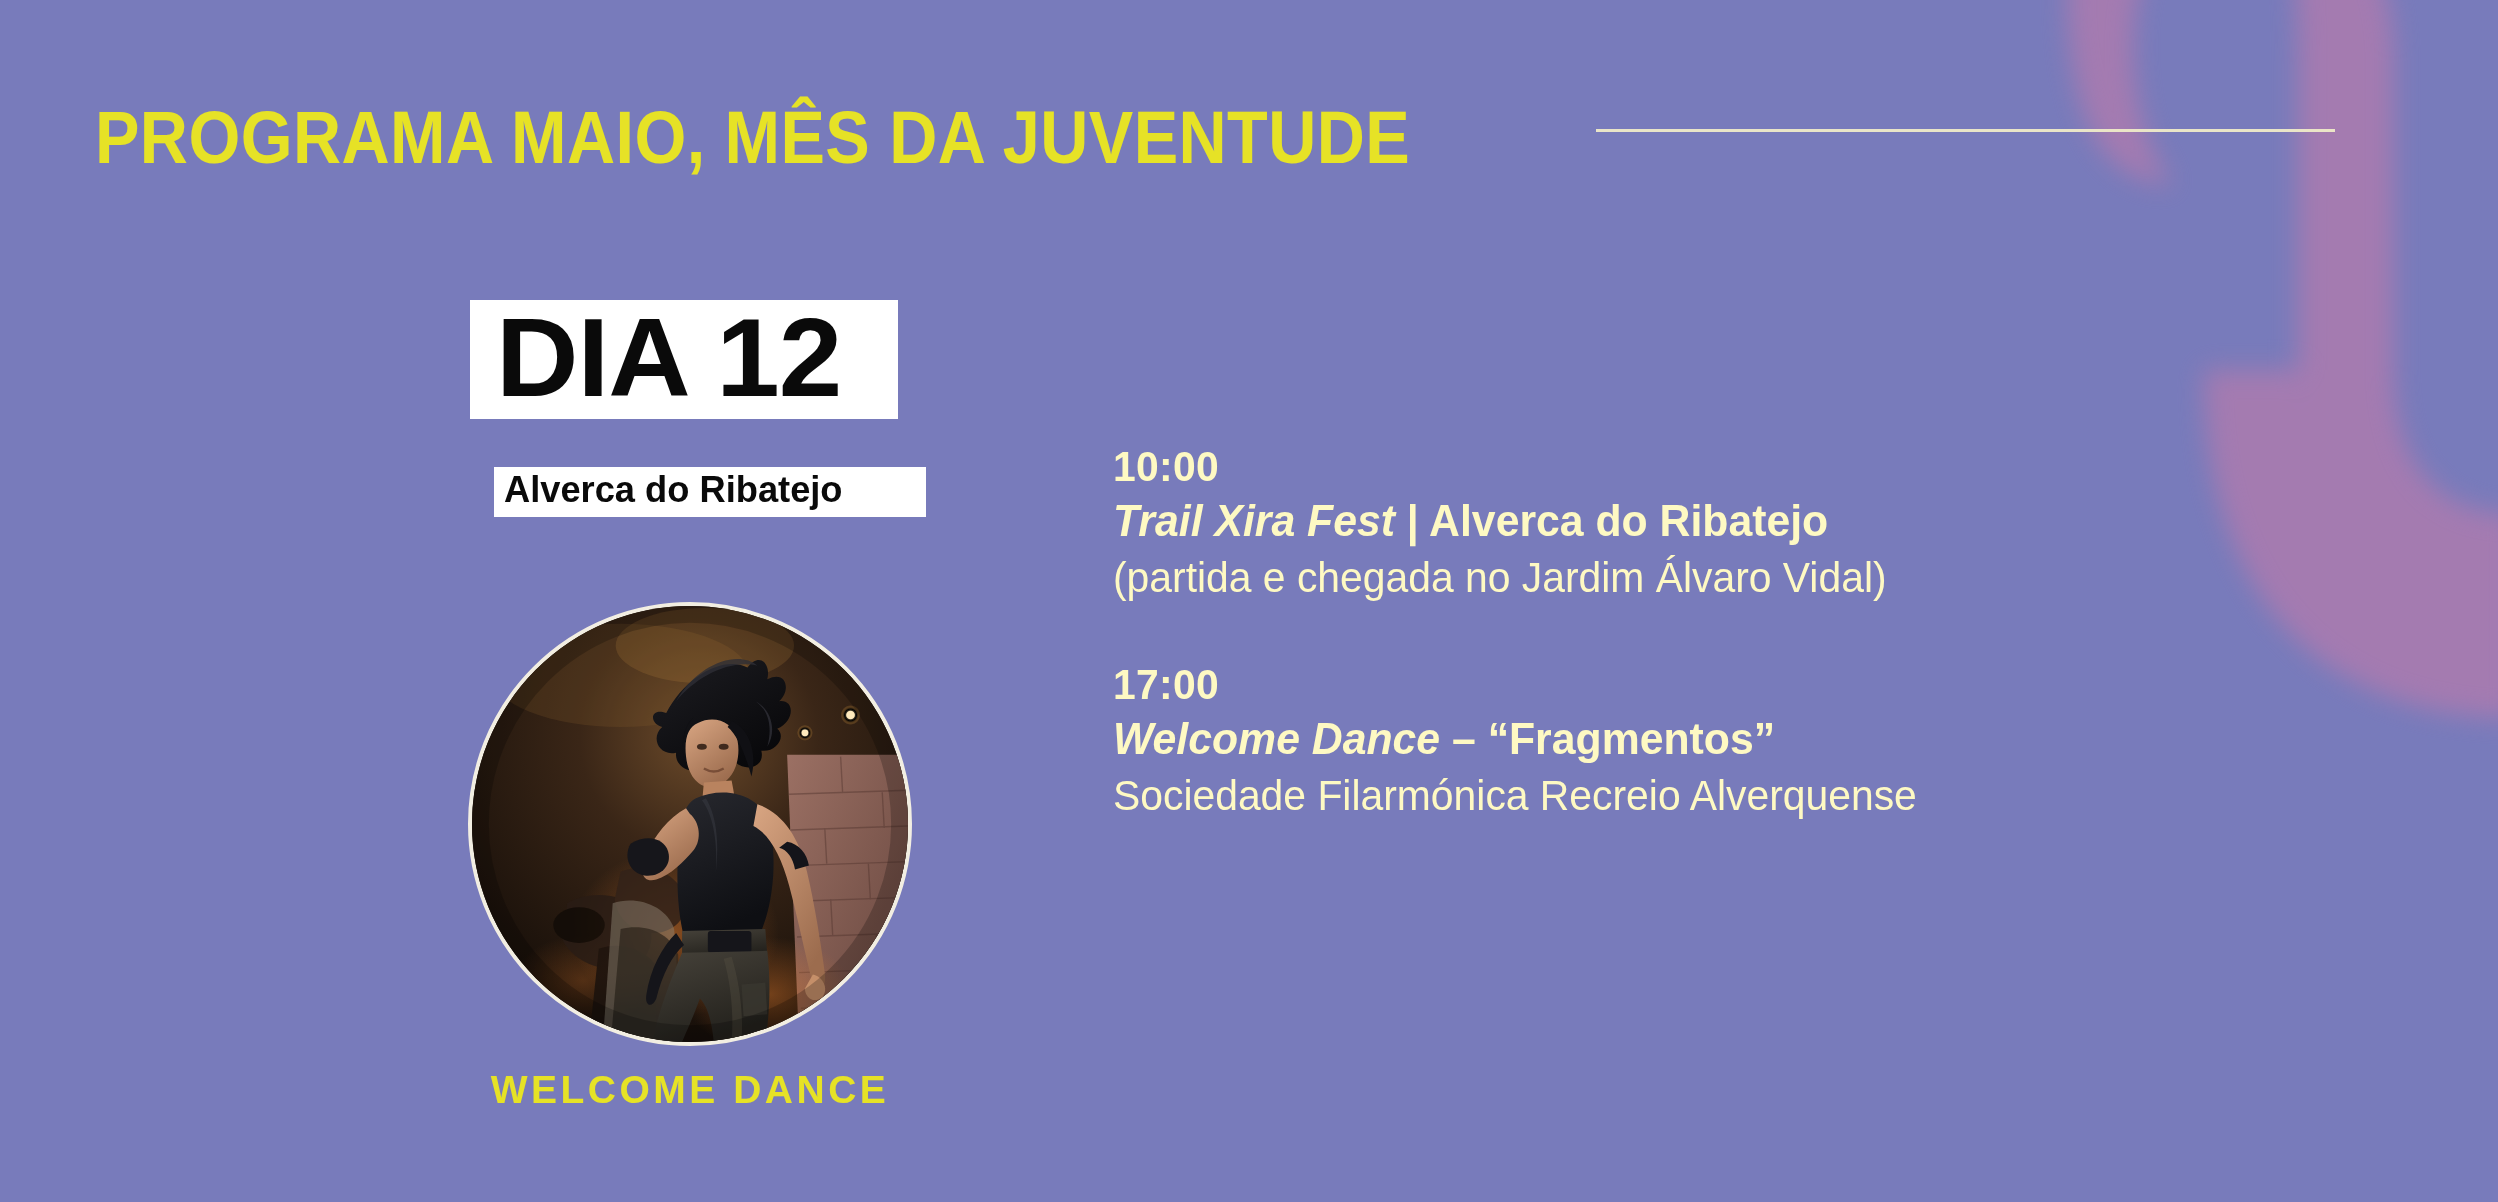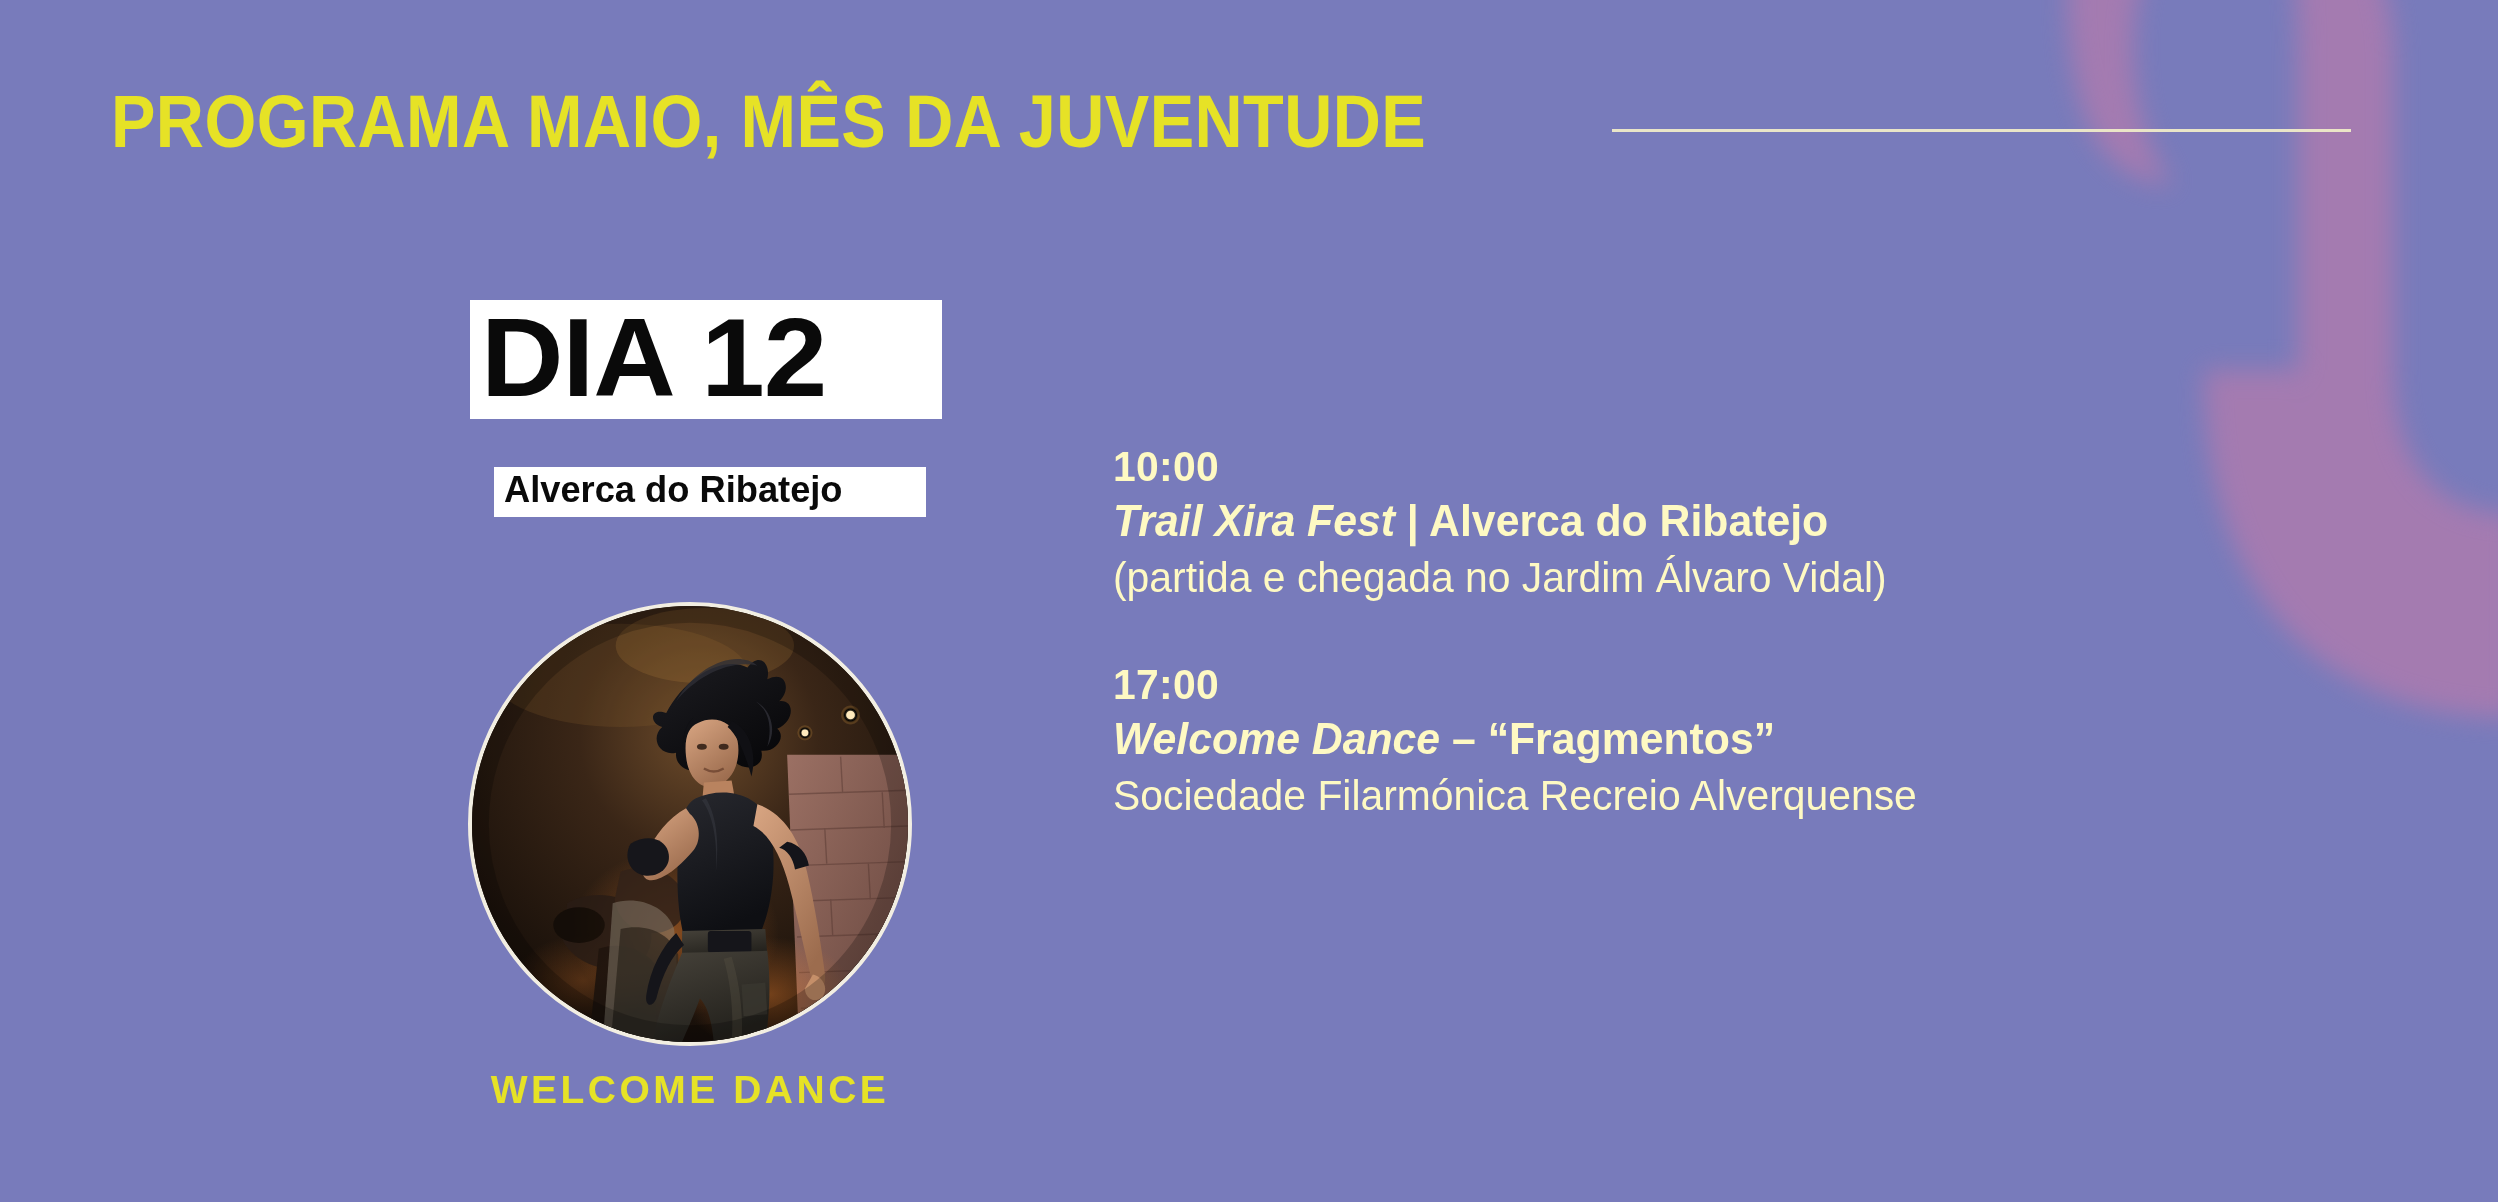--- a/index.html
+++ b/index.html
@@ -47,23 +47,22 @@
   }
 
   
   .title-row {
     position: absolute;
     left: 95px;
     top: 85px;
     width: 2240px;
     height: 90px;
     display: flex;
-    align-items: flex-start;
+    align-items: flex-end;
     z-index: 3;
-    margin-left: 16px;
   }
   .poster-title {
     color: #E6E226;
     font-family: "Liberation Sans Narrow", "Liberation Sans", sans-serif;
     font-weight: 700;
     font-size: 74px;
     line-height: 1;
     letter-spacing: 0.5px;
     white-space: nowrap;
     transform: scaleX(0.90);
@@ -86,22 +85,22 @@
     left: 470px;
     top: 300px;
     width: 450px;
     z-index: 3;
   }
 
   .day-badge {
     display: block;
     background: #FFFFFF;
     color: #0A0A0A;
-    padding: 6px 10px 10px 11px;
-    width: 472px;
+    padding: 6px 10px 10px 26px;
+    width: 428px;
     box-sizing: border-box;
   }
   .day-badge-text {
     font-family: "Liberation Sans Narrow", "Liberation Sans", sans-serif;
     font-weight: 700;
     font-size: 112px;
     line-height: .92;
     letter-spacing: -1px;
     transform: scaleX(1.02);
     transform-origin: left center;

